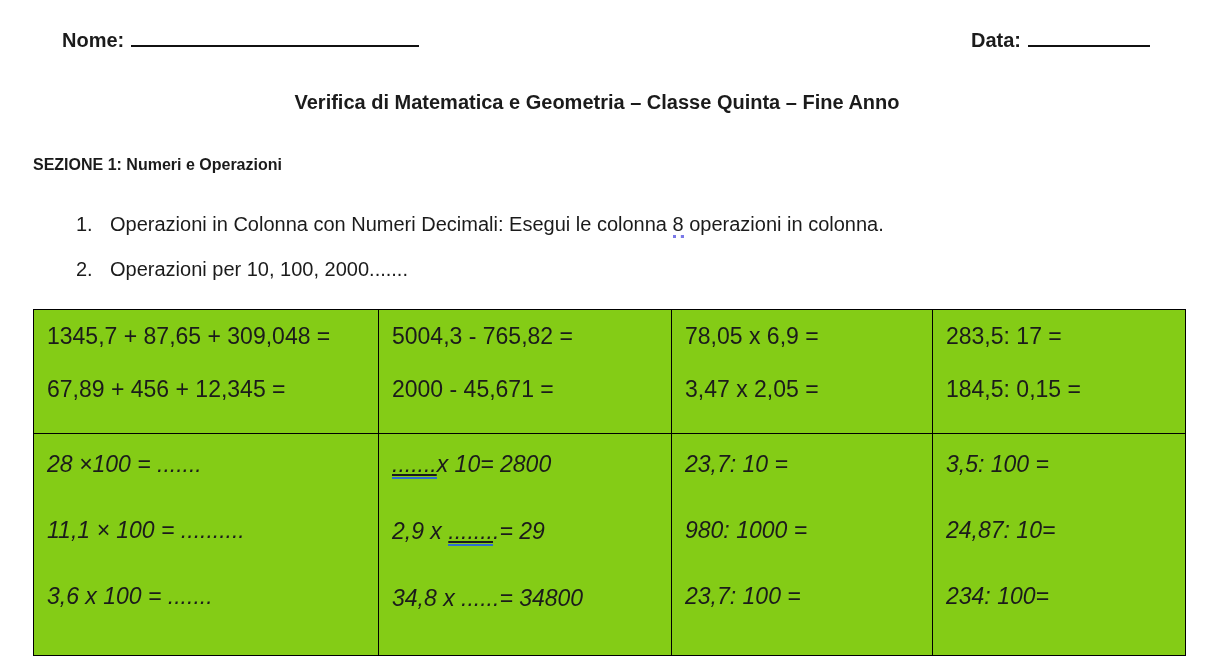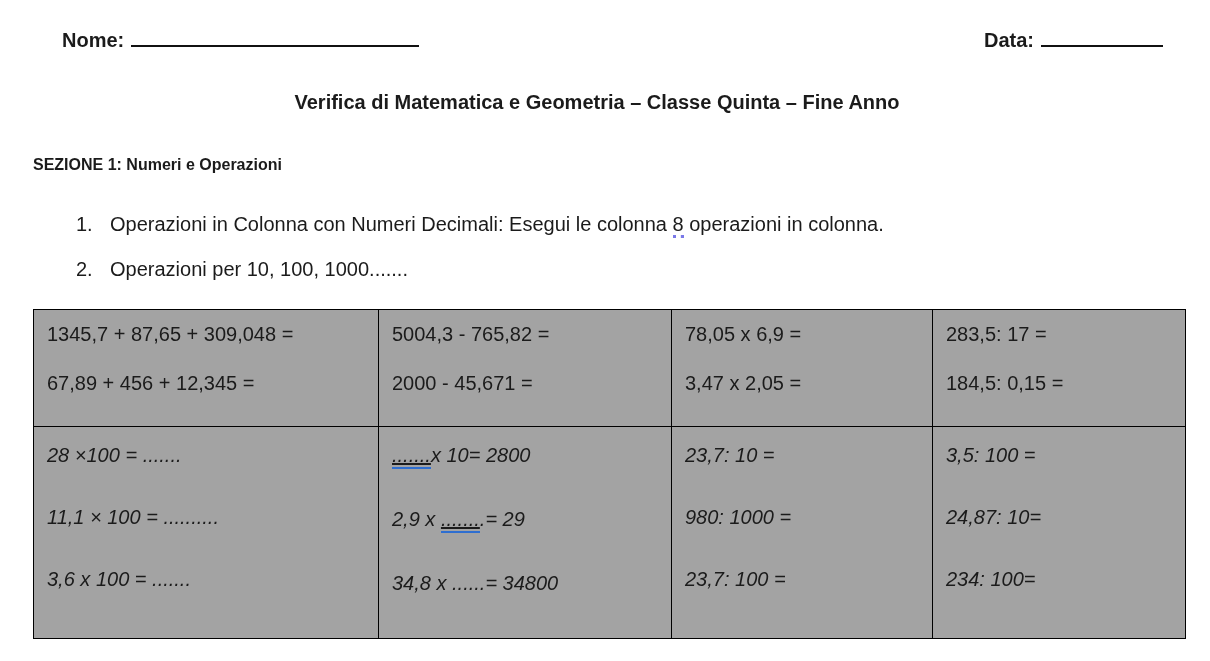--- a/index.html
+++ b/index.html
@@ -10,21 +10,21 @@
     background: #ffffff;
     font-family: "Liberation Sans", sans-serif;
     color: #1b1b1b;
     overflow: hidden;
   }
   
   .header-row {
     display: flex;
     justify-content: space-between;
     align-items: baseline;
-    padding: 25px 47px 0 62px;
+    padding: 25px 60px 0 62px;
     font-size: 20px;
     font-weight: 700;
   }
   .field { display: flex; align-items: baseline; }
   .blank {
     display: inline-block;
     border-bottom: 2px solid #111111;
     height: 20px;
     margin-left: 7px;
   }
@@ -64,23 +64,23 @@
 
   
   .ex-table {
     border-collapse: collapse;
     margin: 28px 0 0 33px;
     table-layout: fixed;
   }
   .ex-table td {
     border: 1.5px solid #000000;
     vertical-align: top;
-    font-size: 20px;
+    font-size: 23px;
     padding: 13px 8px 4px 13px;
-    background: #a3a3a3;
+    background: #84cc16;
   }
   .col1 { width: 323px; }
   .col2 { width: 271px; }
   .col3 { width: 239px; }
   .col4 { width: 231px; }
   .row1 td { height: 99px; }
   .row2 td { height: 164px; padding-top: 17px; }
   .line { margin-bottom: 26px; white-space: pre; }
   .row2 .line { margin-bottom: 39px; font-style: italic; }
   .line.drop { margin-top: 24px; }
@@ -112,21 +112,21 @@
 
   <div class="section">SEZIONE 1: Numeri e Operazioni</div>
 
   <div class="task-list">
     <div class="task">
       <span class="task-number">1.</span>
       <span class="task-text"><span class="task-bold">Operazioni in Colonna con Numeri Decimali:</span><span> Esegui le colonna </span><span class="grammar-mark">8</span><span> operazioni in colonna.</span></span>
     </div>
     <div class="task">
       <span class="task-number">2.</span>
-      <span class="task-text"><span class="task-bold">Operazioni per 10, 100, 1000.......</span></span>
+      <span class="task-text"><span class="task-bold">Operazioni per 10, 100, 2000.......</span></span>
     </div>
   </div>
 
   <table class="ex-table">
     <tbody>
         <tr class="row1">
       <td class="col1">
         <div class="line">1345,7 + 87,65 + 309,048 =</div>
         <div class="line">67,89 + 456 + 12,345 =</div>
       </td>

